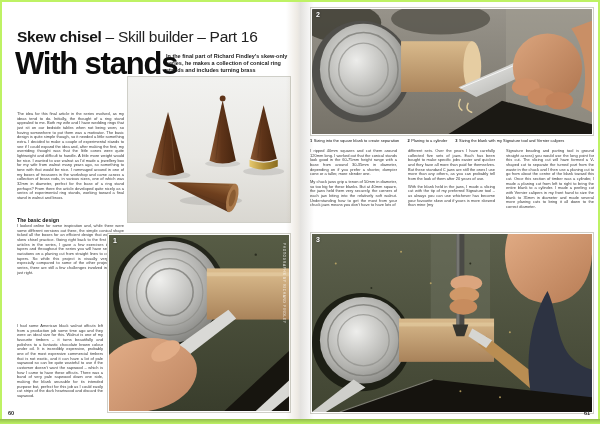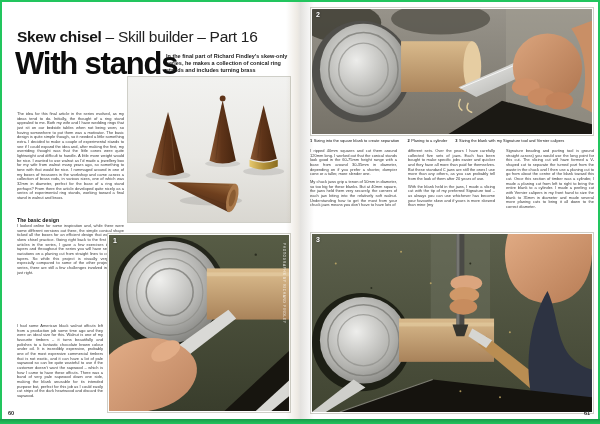--- a/index.html
+++ b/index.html
@@ -1,17 +1,17 @@
 <!DOCTYPE html>
 <html><head>
 <meta charset="utf-8">
 <style>
   html,body{margin:0;padding:0;}
   body{width:600px;height:424px;background:#c9c9c4;font-family:"Liberation Sans",sans-serif;overflow:hidden;}
-  .spread{position:relative;width:600px;height:424px;background:#22c55e;}
+  .spread{position:relative;width:600px;height:424px;background:#bef264;}
   .page{position:absolute;top:2px;height:417px;background:#ffffff;}
   .page.left{left:2px;width:299px;}
   .page.right{left:301px;width:297px;}
   .spine{position:absolute;top:2px;left:286px;width:28px;height:417px;
     background:linear-gradient(90deg,rgba(0,0,0,0) 0%,rgba(150,125,85,.16) 40%,rgba(60,50,30,.14) 52%,rgba(0,0,0,0) 100%);}
   .bottom-shadow{position:absolute;left:0;top:419px;width:600px;height:5px;
     background:linear-gradient(180deg,rgba(0,0,0,.22),rgba(0,0,0,0));}
   .abs{position:absolute;}
 
   

